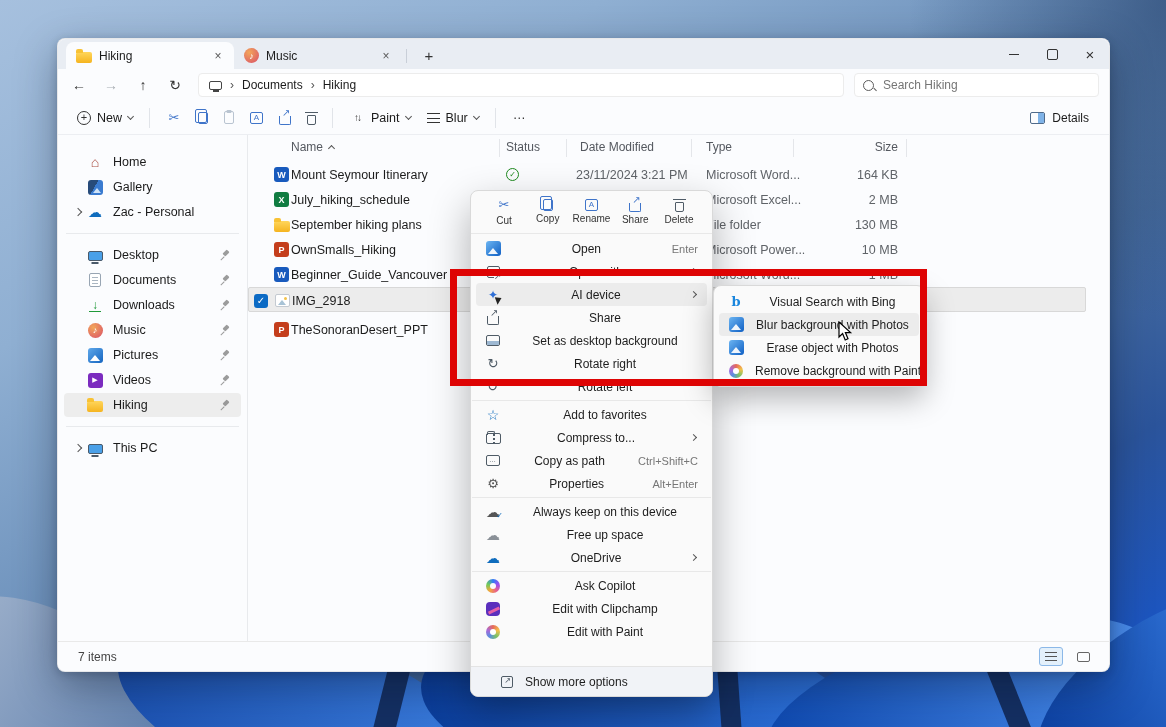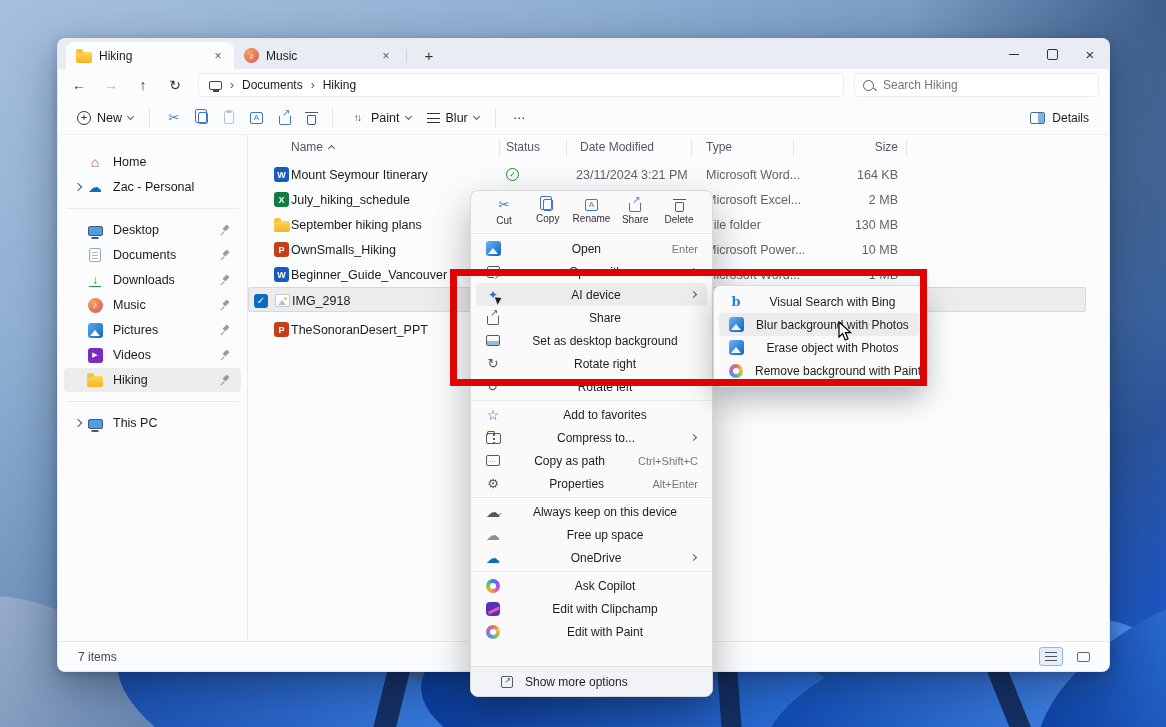--- a/index.html
+++ b/index.html
@@ -328,20 +328,28 @@
     <div class="sidebar" id="sidebar">
   <div class="sidebar-item">
     <span class="s-chev hide"></span>
     <span class="s-ic">
             <span class="ic ic-home"></span>
           </span>
     <span class="s-label">Home</span>
 
   </div>
 
+  <div class="sidebar-item">
+    <span class="s-chev hide"></span>
+    <span class="s-ic">
+            <span class="ic ic-gallery"></span>
+          </span>
+    <span class="s-label">Gallery</span>
+
+  </div>
 
   <div class="sidebar-item">
     <span class="s-chev"></span>
     <span class="s-ic">
             <span class="ic ic-onedrive"></span>
           </span>
     <span class="s-label">Zac - Personal</span>
 
   </div>
 <div class="side-sep"></div>

